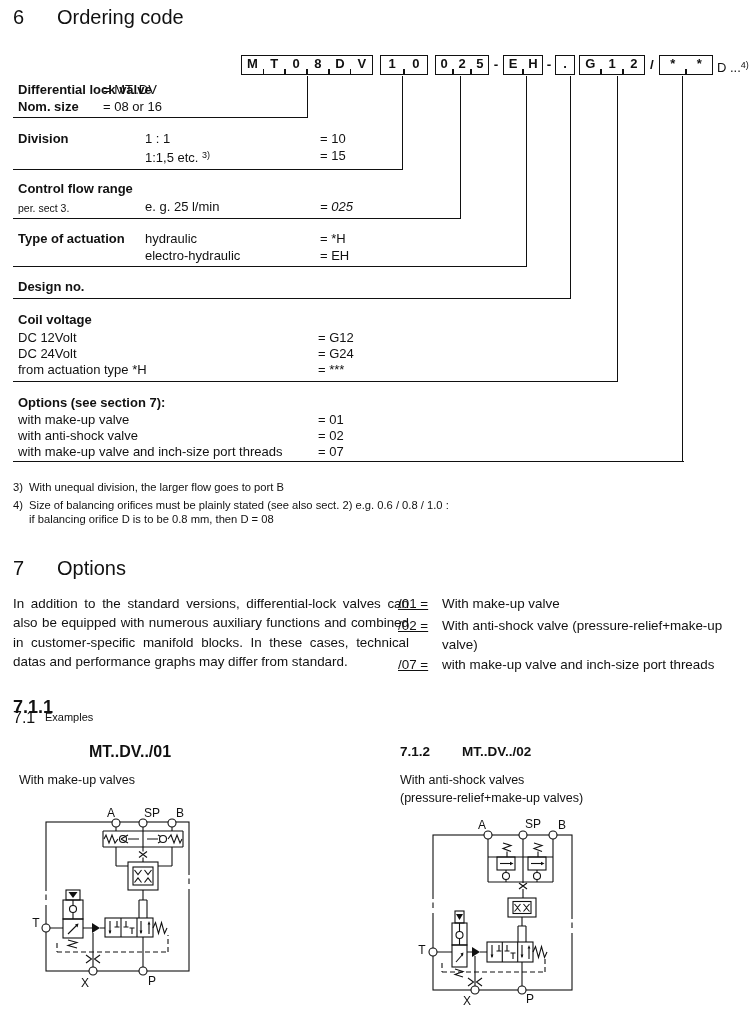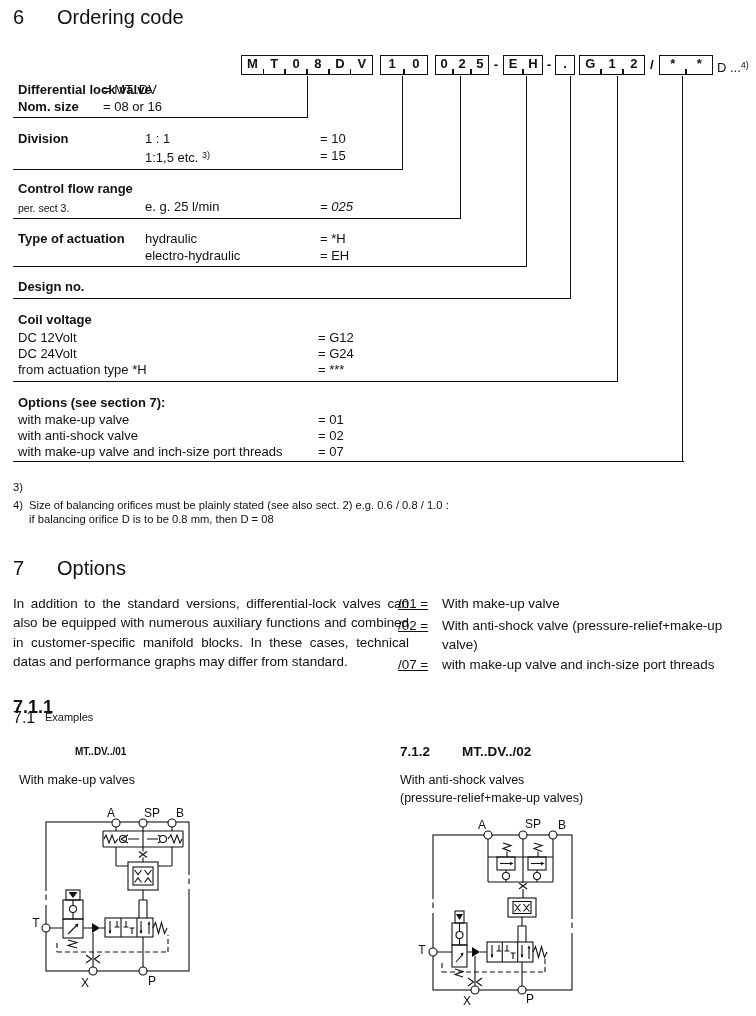--- a/index.html
+++ b/index.html
@@ -136,20 +136,21 @@
 
   <div class="t b" style="left:18px;top:395px;">Options (see section 7):</div>
   <div class="t" style="left:18px;top:412px;">with make-up valve</div>
   <div class="t" style="left:318px;top:412px;">= 01</div>
   <div class="t" style="left:18px;top:428px;">with anti-shock valve</div>
   <div class="t" style="left:318px;top:428px;">= 02</div>
   <div class="t" style="left:18px;top:444px;">with make-up valve and inch-size port threads</div>
   <div class="t" style="left:318px;top:444px;">= 07</div>
 
   <div class="t fn" style="left:13px;top:480px;">3)</div>
+  <div class="t fn" style="left:29px;top:480px;">With unequal division, the larger flow goes to port B</div>
   <div class="t fn" style="left:13px;top:498px;">4)</div>
   <div class="t fn" style="left:29px;top:498px;">Size of balancing orifices must be plainly stated (see also sect. 2) e.g. 0.6 / 0.8 / 1.0 :</div>
   <div class="t fn" style="left:29px;top:511.5px;">if balancing orifice D is to be 0.8 mm, then D = 08</div>
 
   <div class="t h1" style="left:13px;top:556px;">7</div>
   <div class="t h1" style="left:57px;top:556px;">Options</div>
 
   <div class="para" style="left:13px;top:594px;width:396px;">In addition to the standard versions, differential-lock valves can also be equipped with numerous auxiliary functions and combined in customer-specific manifold blocks. In these cases, technical datas and performance graphs may differ from standard.</div>
 
   <div class="listrow" style="left:398px;top:595px;">
@@ -162,21 +163,21 @@
   </div>
   <div class="listrow" style="left:398px;top:656px;">
     <span class="code">/07 =</span>
     <span class="txt">with make-up valve and inch-size port threads</span>
   </div>
 
   <div class="t" style="left:13px;top:710px;font-size:16px;">7.1</div>
   <div class="t" style="left:45px;top:710px;font-size:11px;">Examples</div>
 
   <div class="t b" style="left:13px;top:700px;font-size:18px;">7.1.1</div>
-  <div class="t b" style="left:75px;top:744px;font-size:10px;">MT..DV../01</div>
+  <div class="t b" style="left:89px;top:744px;font-size:16px;">MT..DV../01</div>
   <div class="t" style="left:400px;top:744px;font-size:13.5px;font-weight:bold;">7.1.2</div>
   <div class="t" style="left:462px;top:744px;font-size:13.5px;font-weight:bold;">MT..DV../02</div>
 
   <div class="t" style="left:13px;top:773px;font-size:12.5px;margin-left:6px;">With make-up valves</div>
   <div class="t" style="left:400px;top:773px;font-size:12.5px;">With anti-shock valves</div>
   <div class="t" style="left:400px;top:791px;font-size:12.5px;">(pressure-relief+make-up  valves)</div>
 
   <svg style="position:absolute;left:30px;top:805px;" width="200" height="185" viewBox="0 0 200 185">
     <g stroke="#111" fill="none" stroke-width="1.1">
       <rect x="16" y="17" width="143" height="149"></rect>

